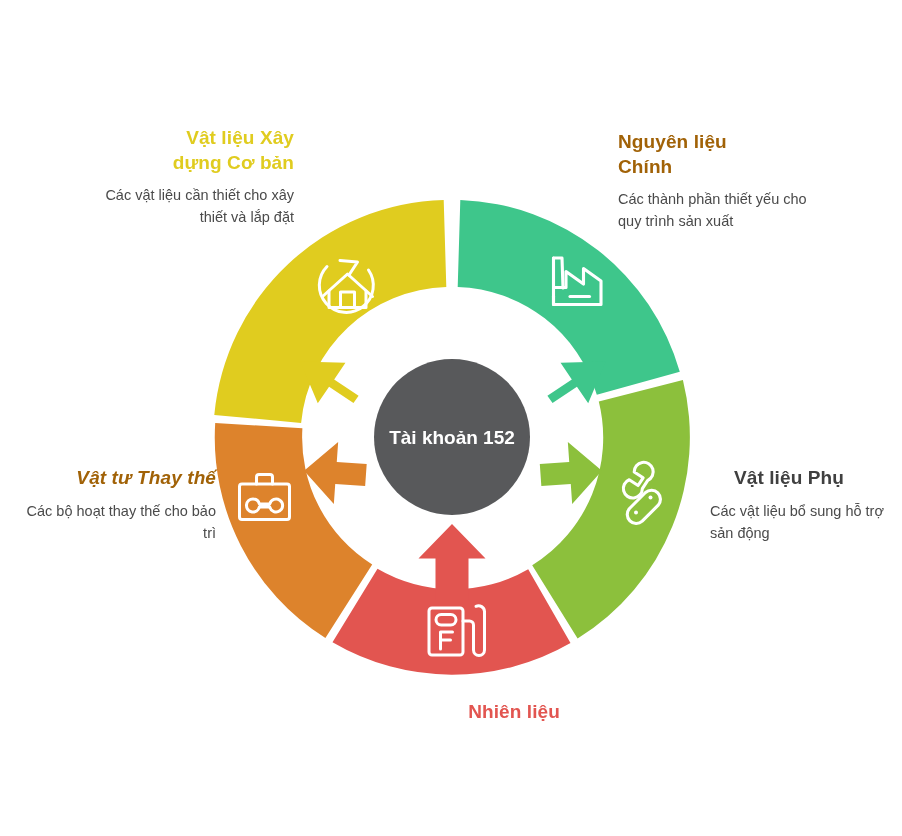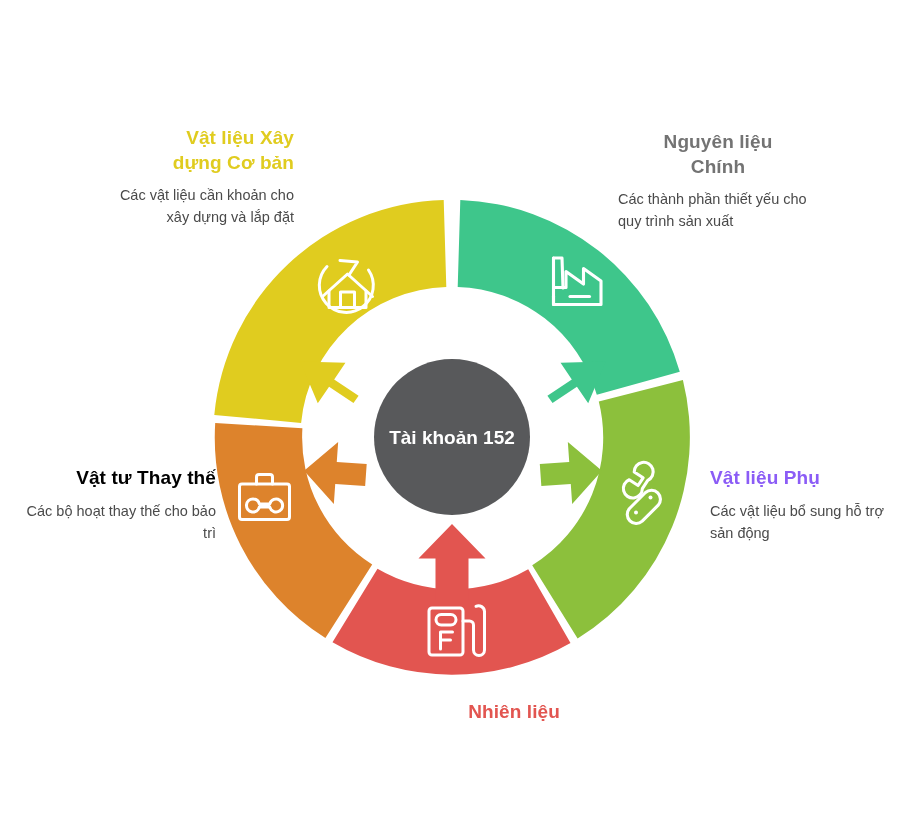--- a/index.html
+++ b/index.html
@@ -214,38 +214,38 @@
 
     <circle cx="452" cy="437" r="78" fill="#58595B"></circle>
     <text class="center-text" x="452" y="444" text-anchor="middle">Tài khoản 152</text>
   </svg>
 
   <div class="label" id="label-basic-construction">
     <div class="seg-title" style="color:#E0CC1F;">
       <span>Vật liệu Xây</span><br>
       <span>dựng Cơ bản</span>
     </div>
-    <div class="seg-desc">Các vật liệu cần khoản cho xây dựng và lắp đặt</div>
+    <div class="seg-desc">Các vật liệu cần thiết cho xây thiết và lắp đặt</div>
   </div>
 
   <div class="label" id="label-main-materials">
-    <div class="seg-title" style="color:#737373;text-align:center;">
+    <div class="seg-title" style="color:#a16207;">
       <span>Nguyên liệu</span><br>
       <span>Chính</span>
     </div>
     <div class="seg-desc">Các thành phần thiết yếu cho quy trình sản xuất</div>
   </div>
 
   <div class="label" id="label-auxiliary-materials">
-    <div class="seg-title" style="color:#8b5cf6;">Vật liệu Phụ</div>
+    <div class="seg-title" style="color:#404040;margin-left:24px;">Vật liệu Phụ</div>
     <div class="seg-desc">Các vật liệu bổ sung hỗ trợ sản động</div>
   </div>
 
   <div class="label" id="label-spare-parts">
-    <div class="seg-title" style="color:#000000;">Vật tư Thay thế</div>
+    <div class="seg-title" style="color:#a16207;font-style:italic;">Vật tư Thay thế</div>
     <div class="seg-desc">Các bộ hoạt thay thế cho bảo trì</div>
   </div>
 
   <div class="label" id="label-fuel">
     <div class="seg-title" style="color:#E25550;text-align:right;">Nhiên liệu</div>
   </div>
 
 </div>
 
 </body></html>

